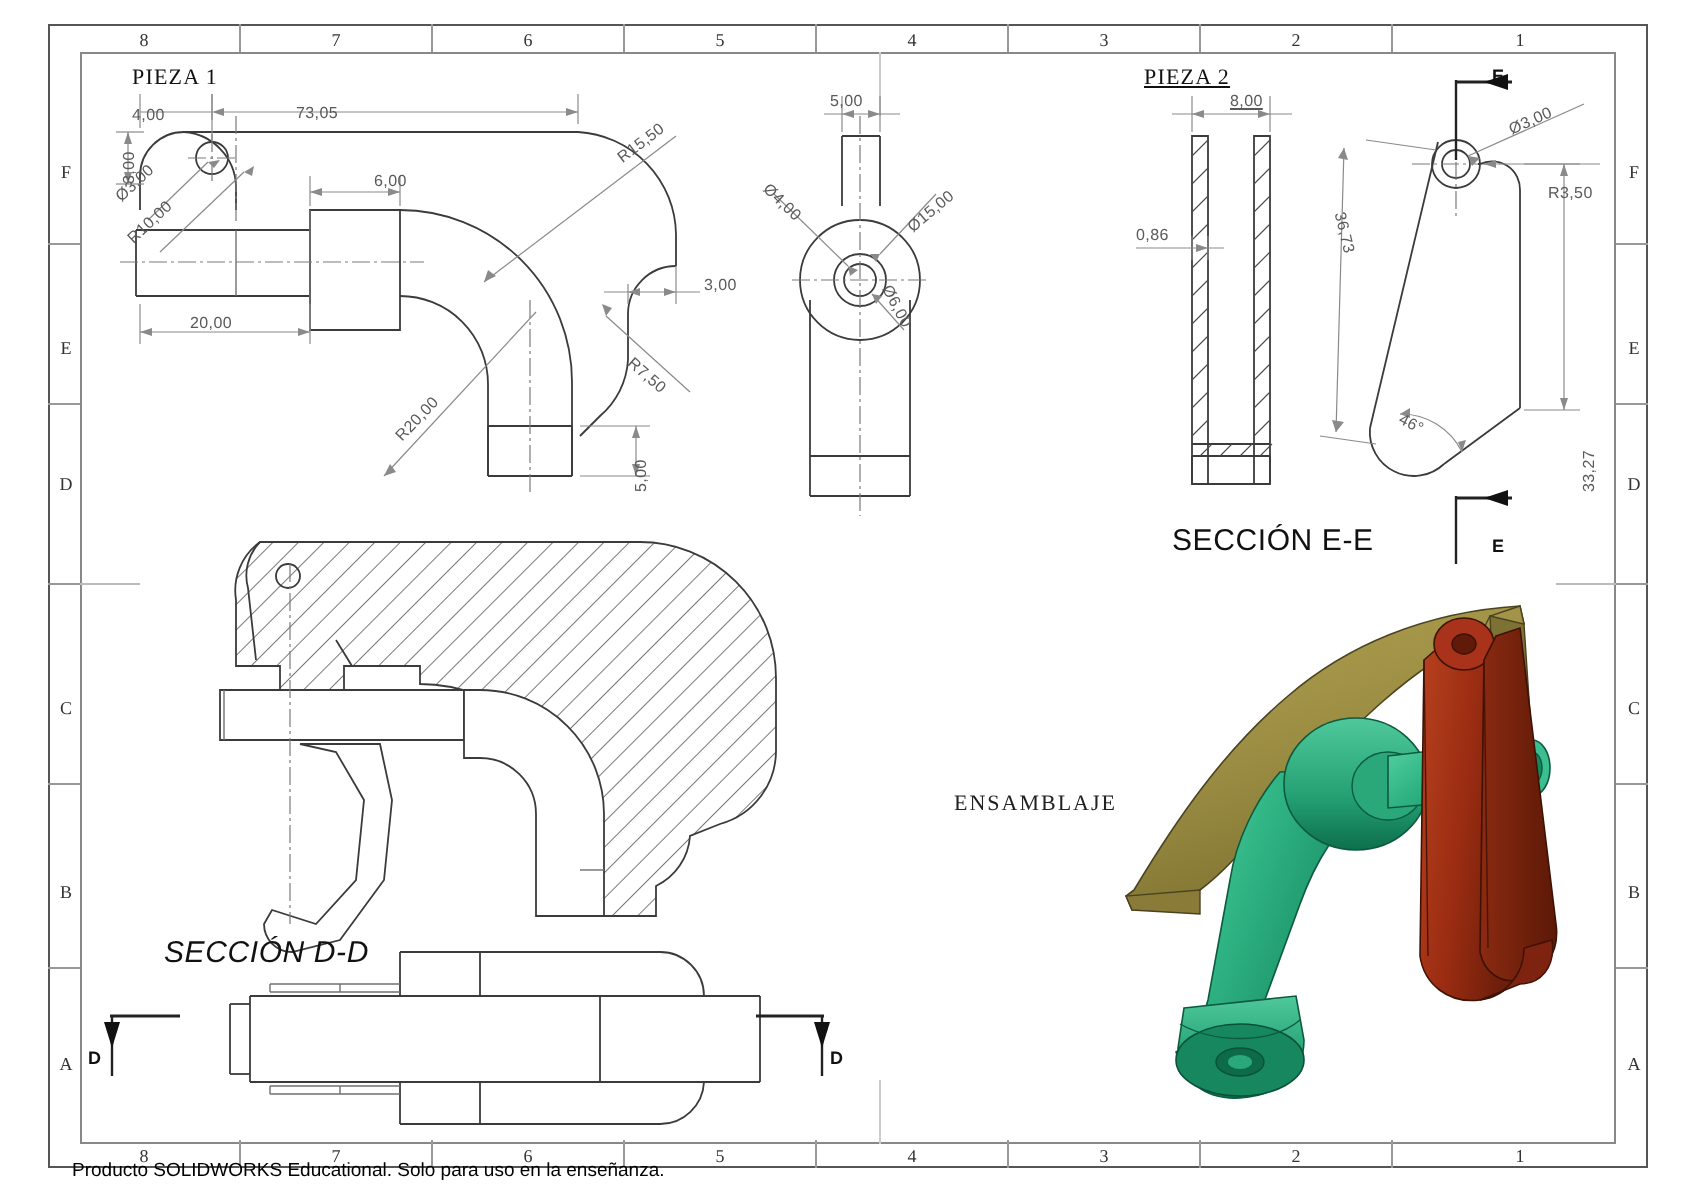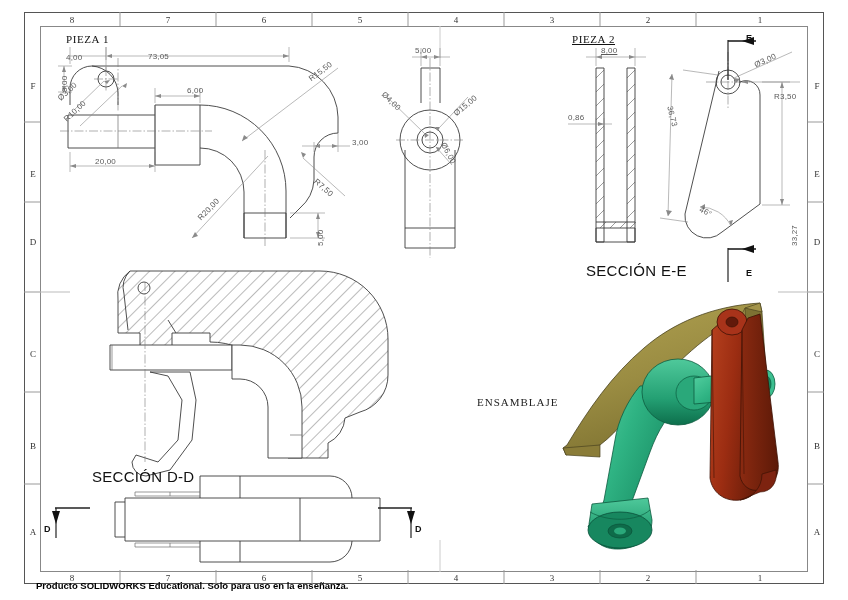--- a/index.html
+++ b/index.html
@@ -21,21 +21,21 @@
   .view-title{position:absolute;font-family:"Liberation Serif",serif;
               font-size:11px;letter-spacing:.6px;color:#111;white-space:nowrap;}
   .sec-title{position:absolute;font-family:"Liberation Sans",sans-serif;
              font-size:15px;letter-spacing:.3px;color:#111;white-space:nowrap;}
   .dim{position:absolute;font-size:8px;color:#5a5a5a;white-space:nowrap;
        font-family:"Liberation Sans",sans-serif;letter-spacing:.2px;}
   .dim.rot90{transform:rotate(-90deg);transform-origin:0 0;}
   .secmark{position:absolute;font-size:9px;font-weight:600;color:#111;}
 
   .footer{position:absolute;left:36px;top:580px;font-size:9.5px;
-          font-weight:bold;color:#000;white-space:nowrap;
+          font-weight:normal;color:#000;white-space:nowrap;
           font-family:"Liberation Sans",sans-serif;}
 
   .assy-label{position:absolute;font-family:"Liberation Serif",serif;
               font-size:11px;letter-spacing:1px;color:#222;}
 
   svg{position:absolute;left:0;top:0;overflow:visible;}
   .ln{stroke:#3b3b3b;stroke-width:.9;fill:none;}
   .ln-thin{stroke:#6f6f6f;stroke-width:.7;fill:none;}
   .dimln{stroke:#8a8a8a;stroke-width:.6;fill:none;}
   .center{stroke:#7a7a7a;stroke-width:.6;fill:none;
@@ -364,21 +364,21 @@
     <g>
       <line x1="728" y1="40" x2="728" y2="80" stroke="#222" stroke-width="1.2"></line>
       <line x1="728" y1="41" x2="756" y2="41" stroke="#222" stroke-width="1.6"></line>
       <path d="M 742,41 l 12,-4 l 0,8 z" fill="#111"></path>
       <line x1="728" y1="248" x2="728" y2="282" stroke="#222" stroke-width="1.2"></line>
       <line x1="728" y1="249" x2="756" y2="249" stroke="#222" stroke-width="1.6"></line>
       <path d="M 742,249 l 12,-4 l 0,8 z" fill="#111"></path>
     </g>
   </svg>
 
-  <div class="dim" style="left:601px;top:46px;text-decoration:underline;">8,00</div>
+  <div class="dim" style="left:615px;top:46px;text-decoration:underline;">8,00</div>
   <div class="dim" style="left:568px;top:113px;">0,86</div>
   <div class="dim" style="left:674px;top:105px;transform:rotate(76deg);transform-origin:0 0;">36,73</div>
   <div class="dim" style="left:753px;top:61px;transform:rotate(-24deg);transform-origin:0 0;">Ø3,00</div>
   <div class="dim" style="left:774px;top:71px;margin-top:21px;">R3,50</div>
   <div class="dim rot90" style="left:790px;top:246px;">33,27</div>
   <div class="dim" style="left:702px;top:205px;transform:rotate(27deg);transform-origin:0 0;">46°</div>
 
   <div class="secmark" style="left:746px;top:33px;">E</div>
   <div class="secmark" style="left:746px;top:268px;">E</div>
   <div class="sec-title" style="left:586px;top:262px;">SECCIÓN E-E</div>
@@ -410,21 +410,21 @@
     <path class="ln" fill="#fff" d="M 150,372 L 190,372 L 196,400 L 192,440 L 170,470 L 146,476
          A 14,14 0 0 1 132,462 L 136,455 L 158,462 L 178,440 L 182,400 L 168,376 Z"></path>
 
     <path class="ln" d="M 168,320 L 176,333"></path>
 
     <path class="center" d="M 145,282 L 145,462"></path>
 
     <path class="ln-thin" d="M 290,435 L 302,435"></path>
     <path class="ln-thin" d="M 112,345 L 112,370"></path>
   </svg>
-  <div class="sec-title" style="left:92px;top:468px;">SECCIÓN D-D</div>
+  <div class="sec-title" style="left:82px;top:468px;font-style:italic;">SECCIÓN D-D</div>
 
   <svg width="848" height="600">
     <path class="ln" d="M 115,502 L 115,537"></path>
     <path class="ln" d="M 115,502 L 125,502"></path>
     <path class="ln" d="M 115,537 L 125,537"></path>
     <path class="ln" d="M 125,498 L 125,541"></path>
     <path class="ln" d="M 125,498 L 300,498"></path>
     <path class="ln" d="M 125,541 L 300,541"></path>
     <path class="ln" d="M 300,498 L 380,498"></path>
     <path class="ln" d="M 300,541 L 380,541"></path>

